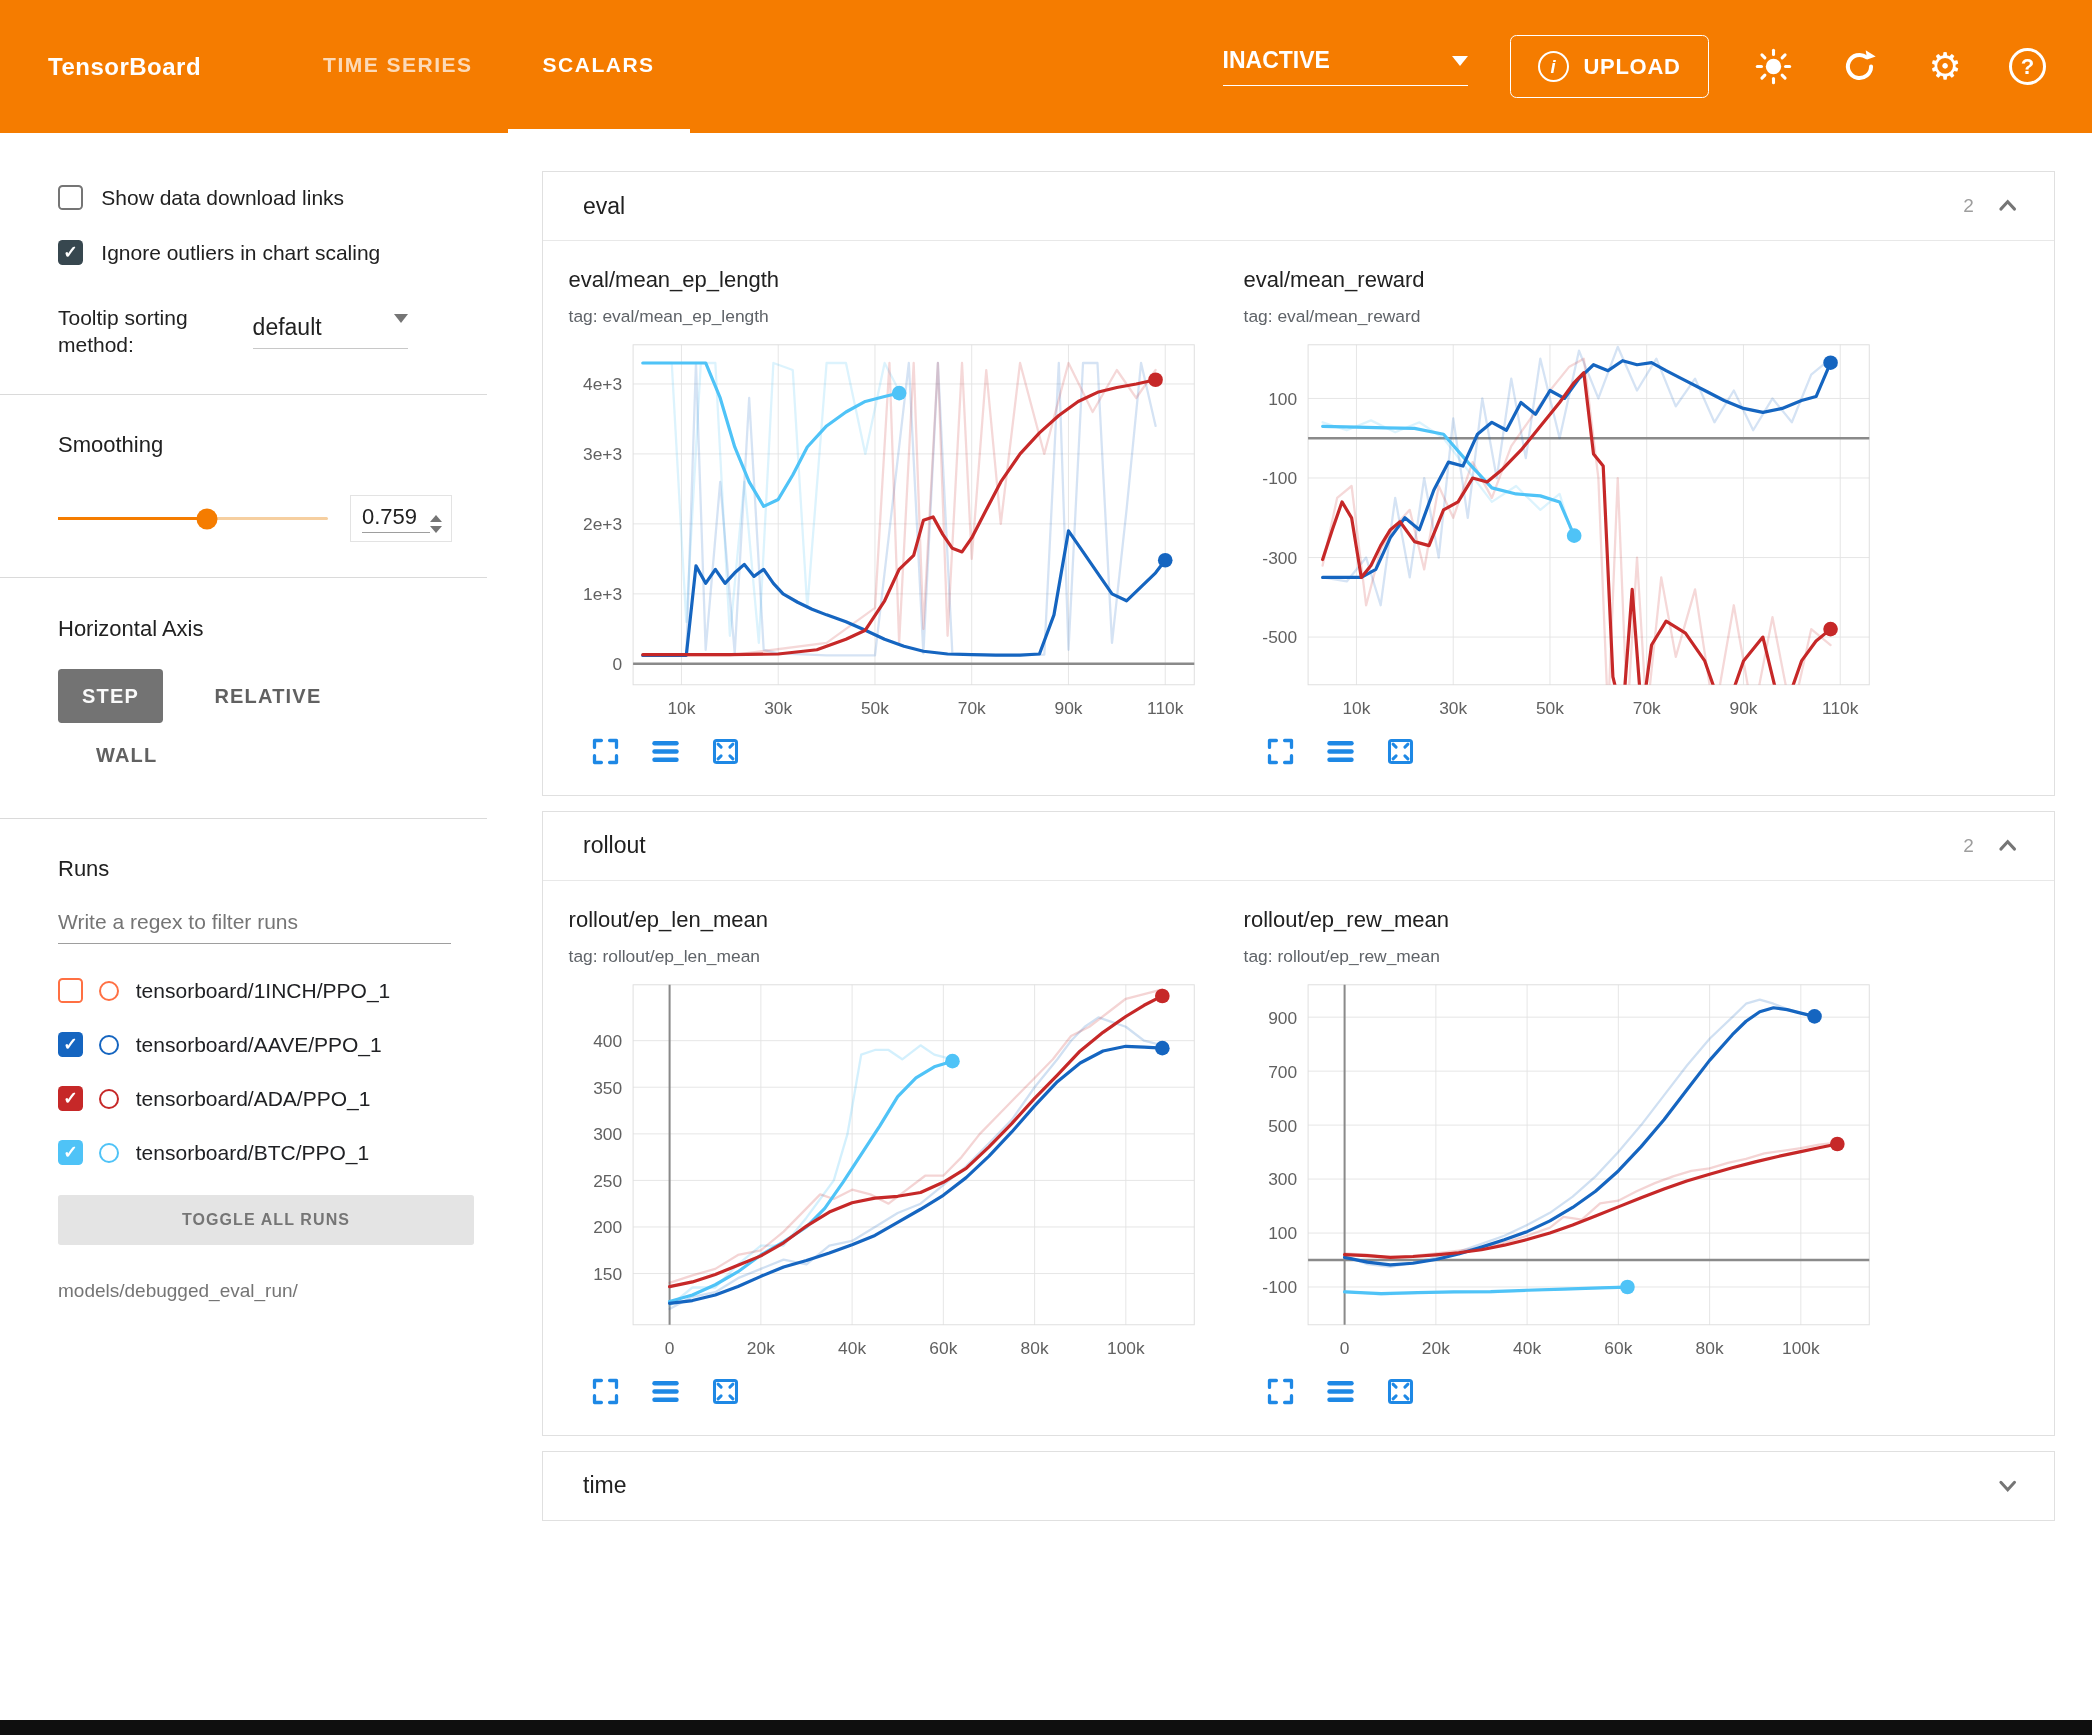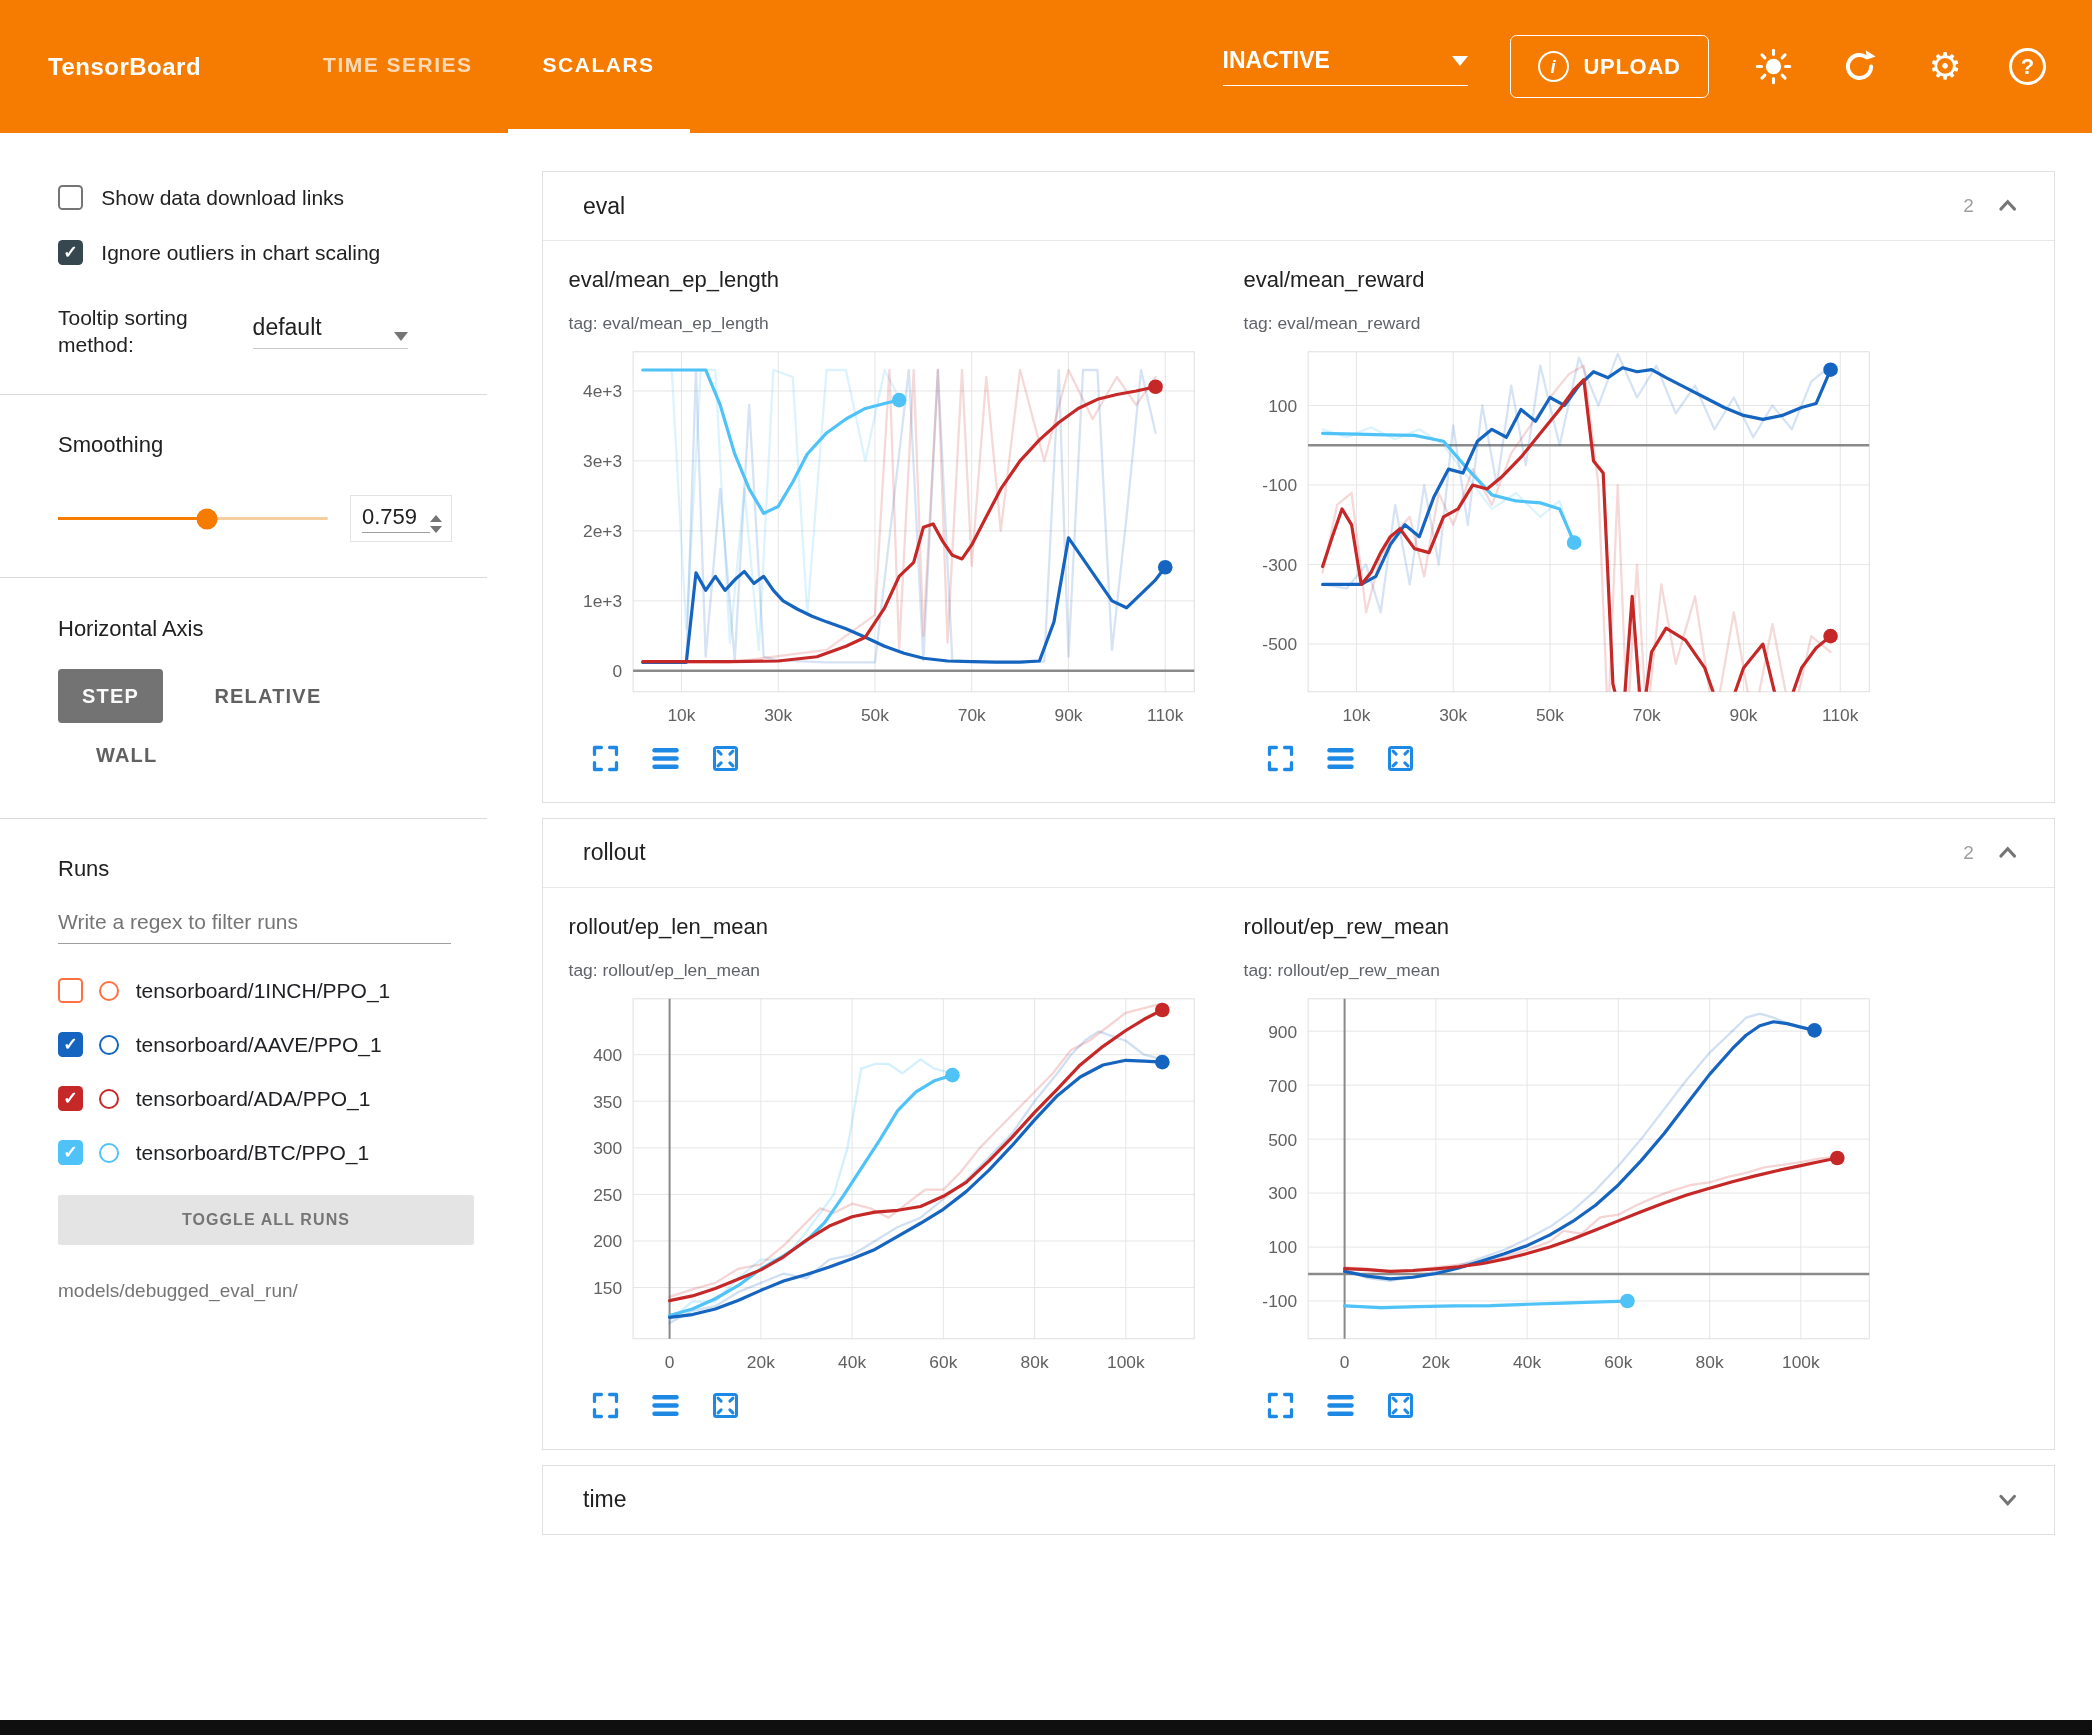--- a/index.html
+++ b/index.html
@@ -32,21 +32,21 @@
   .sidebar { position:absolute; top:133px; left:0; width:487px; bottom:14.6px; background:#fff; overflow:hidden;}
   .side-pad { padding:37px 0 0 58px; }
   .check-row { display:flex; align-items:center; gap:18.3px; height:55px; cursor:pointer; padding-left:58px;}
   .check-label { font-size:21px; white-space:nowrap; }
   .cbx { flex:0 0 auto; width:25px; height:25px; border-radius:4.6px; border:2.3px solid #757575;
     display:flex; align-items:center; justify-content:center; background:#fff; }
   .cbx.checked { border-color:transparent; background:#37474f; }
   .cbx .tick { color:#fff; font-size:17.4px; font-weight:bold; line-height:1; }
   .tooltip-row { display:flex; align-items:center; gap:25.6px; padding-left:58px; margin-top:24px; }
   .tooltip-label { font-size:21px; width:169px; line-height:1.3; }
-  .select { display:flex; align-items:flex-end; justify-content:space-between; width:155px;
+  .select { display:flex; align-items:flex-start; justify-content:space-between; width:155px;
     border-bottom:0.9px solid #c8c8c8; padding-bottom:7.3px; font-size:23px; cursor:pointer;}
   .caret-gray { width:0; height:0; border-left:7.3px solid transparent; border-right:7.3px solid transparent;
     border-top:9.1px solid #757575; }
   .divider { height:0.9px; background:#dadada; margin-top:35px; }
   .side-h { font-size:22px; padding-left:58px; margin-top:38px; }
   .slider-row { display:flex; align-items:center; gap:22px; padding-left:58px; margin-top:37px; }
   .slider { position:relative; width:270px; height:3.7px; background:#f6cfa0; border-radius:1.8px; cursor:pointer;}
   .slider .fill { position:absolute; left:0; top:0; bottom:0; background:#f57c00; }
   .slider .thumb { position:absolute; top:50%; transform:translate(-50%,-50%); width:21px; height:21px;
     border-radius:50%; background:#f57c00; }
@@ -81,21 +81,21 @@
   .sections { margin:38px 37px 0 55px; }
   .card { background:#fff; border:0.9px solid #e0e0e0; margin-bottom:14.6px; }
   .card-head { height:68px; display:flex; align-items:center; padding:0 31px 0 40px; }
   .card-title { font-size:23px; color:#212121; }
   .card-right { margin-left:auto; display:flex; align-items:center; gap:18.3px; }
   .card-count { font-size:19px; color:#9e9e9e; }
   .chev { width:31px; height:31px; cursor:pointer; display:flex; align-items:center; justify-content:center;}
   .card-body { border-top:0.9px solid #e8e8e8; padding:25.6px 18.3px 24px 25.6px; display:flex; gap:24px; }
   .chart-block { width:651px; }
   .chart-title { font-size:22px; color:#212121; }
-  .chart-tag { font-size:17.4px; color:#5f6368; margin-top:20px; margin-bottom:5.5px;}
+  .chart-tag { font-size:17.4px; color:#5f6368; margin-top:13px; margin-bottom:5.5px;}
   .chart-toolbar { display:flex; align-items:center; gap:27.4px; margin:7.3px 0 0 20px; }
   .ct-icon { width:33px; height:33px; cursor:pointer; }
   .bottom-strip { position:absolute; left:0; right:0; bottom:0; height:14.6px; background:#0f0f0f; }
   svg text { font-family:"Liberation Sans", sans-serif; }
 </style>
 </head>
 <body>
 
 <div class="appbar">
   <div class="logo">TensorBoard</div>

